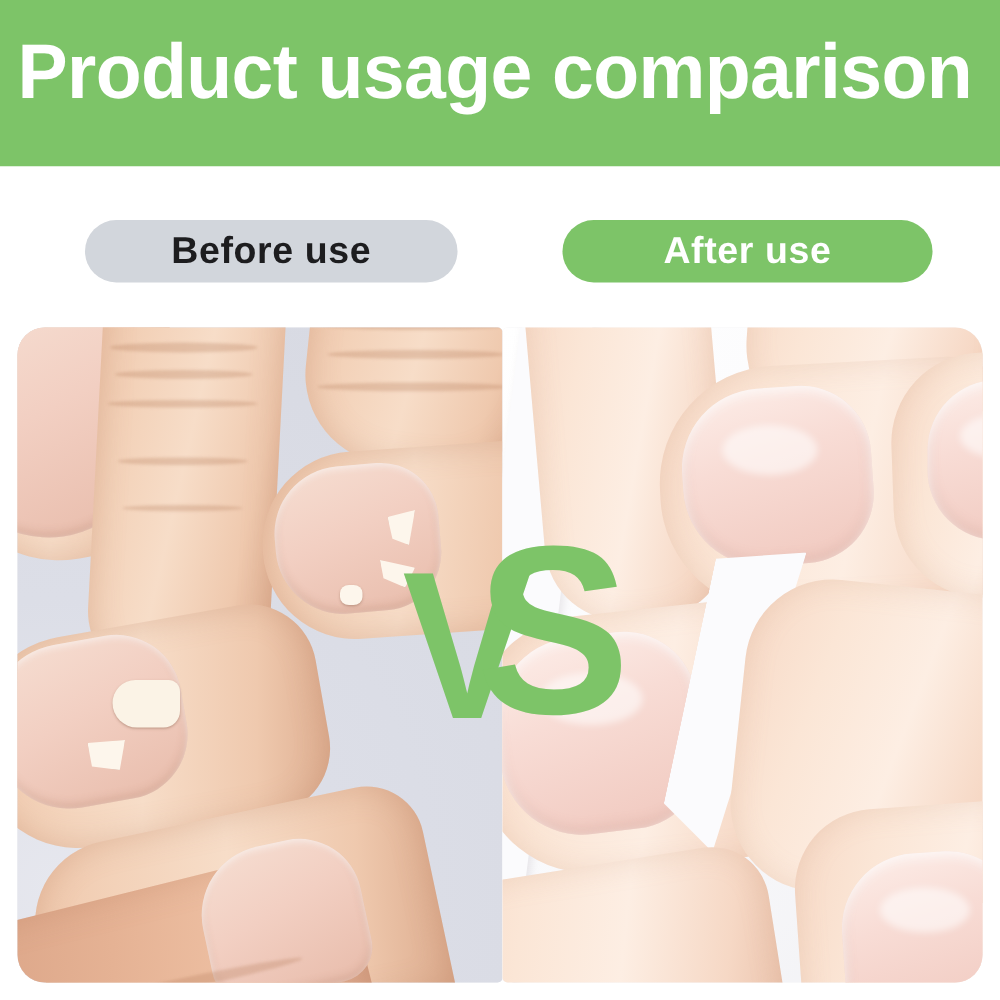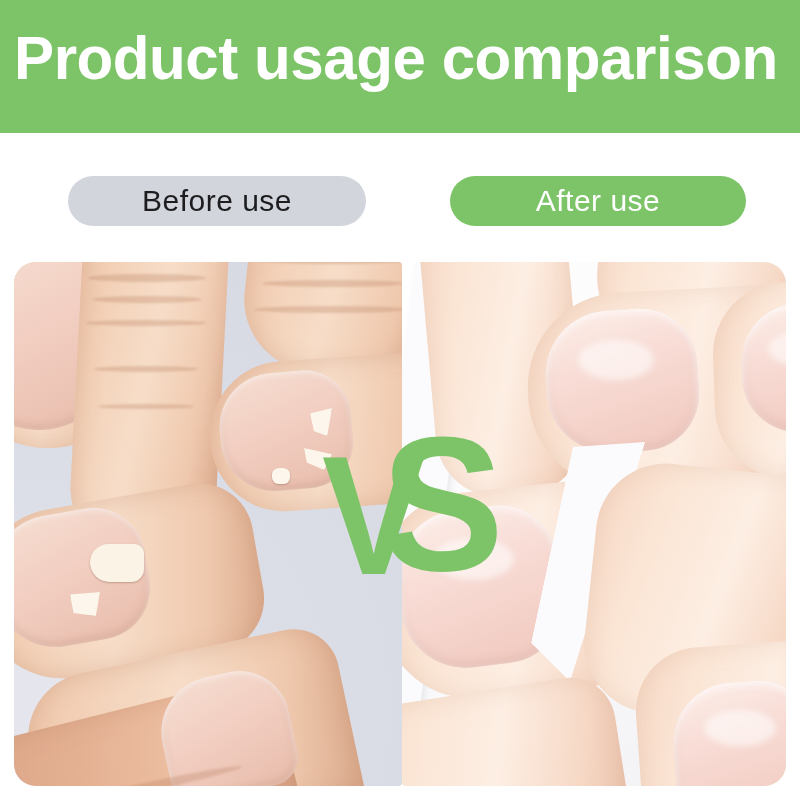--- a/index.html
+++ b/index.html
@@ -41,21 +41,21 @@
 
   
   .pill {
     position: absolute;
     height: 50px;
     border-radius: 25px;
     display: flex;
     align-items: center;
     justify-content: center;
     font-size: 30px;
-    font-weight: normal;
+    font-weight: bold;
     letter-spacing: 0.5px;
     box-sizing: border-box;
   }
   .pill-before {
     left: 68px;
     top: 176px;
     width: 298px;
     background: #d2d6dc;
     color: #1d1d1f;
   }

